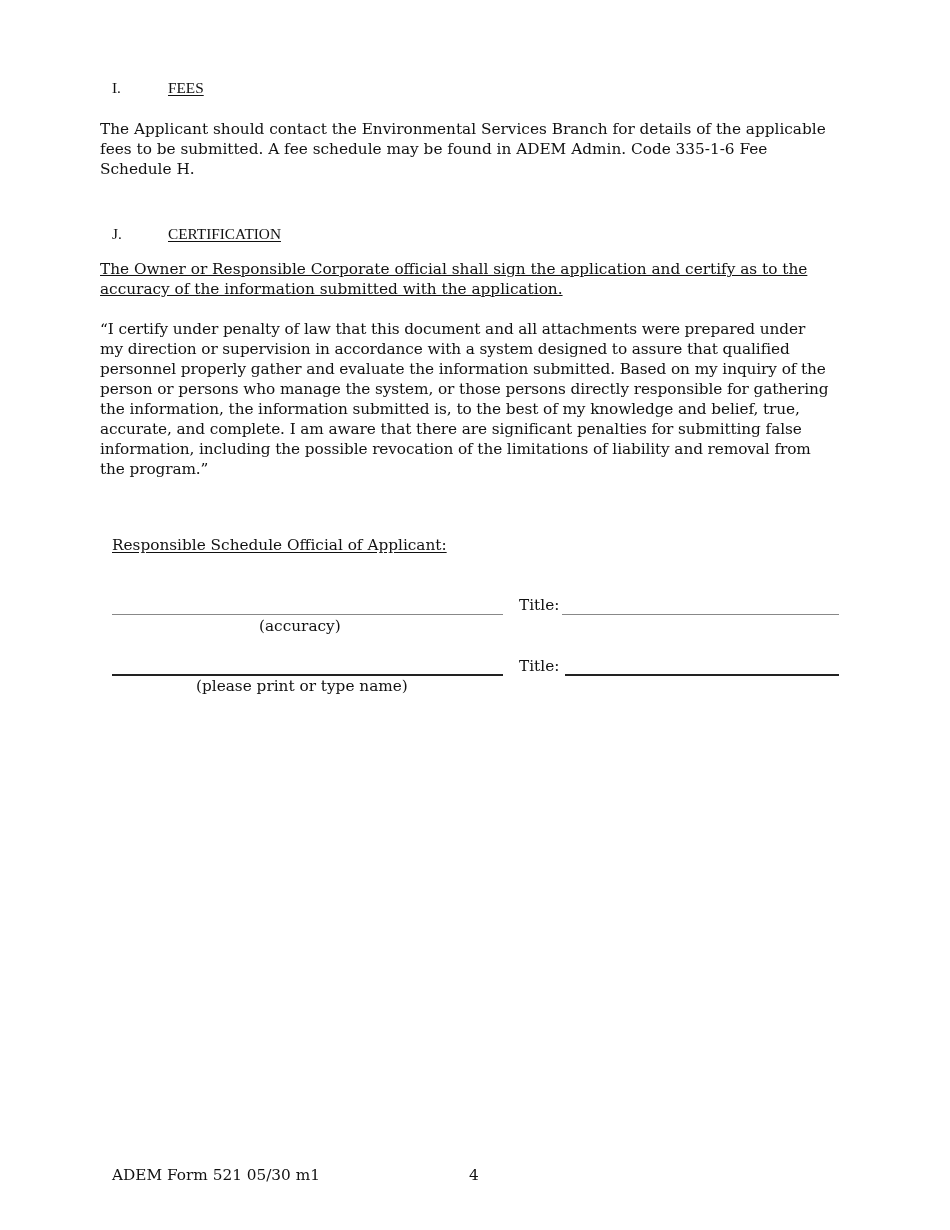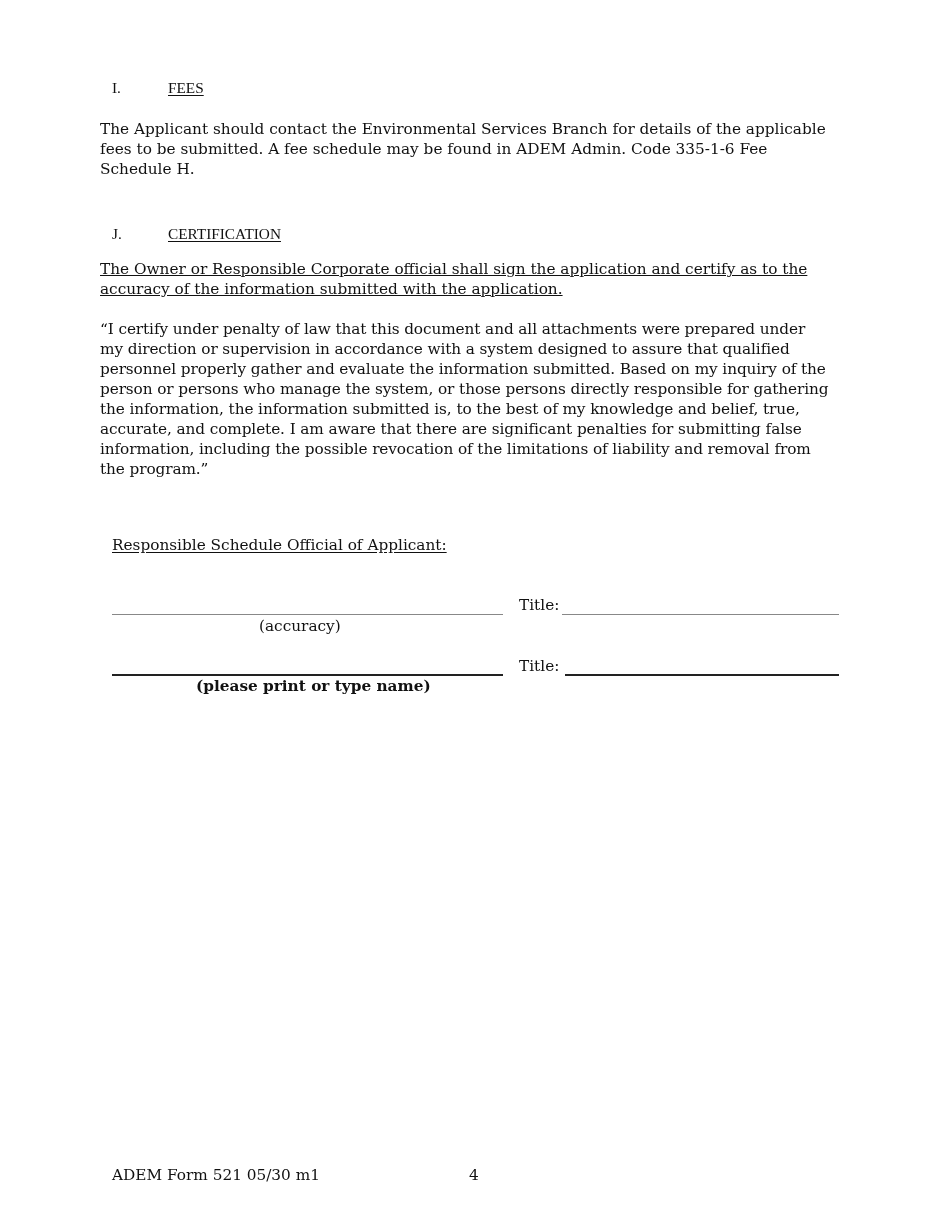--- a/index.html
+++ b/index.html
@@ -34,19 +34,19 @@
 
 <div class="abs label" style="left:112px; top:536px; text-decoration:underline; text-underline-offset:2px;">Responsible Schedule Official of Applicant:</div>
 
 <div class="line thin" style="left:112px; top:614px; width:391px;"></div>
 <div class="abs label" style="left:259px; top:617px;">(accuracy)</div>
 
 <div class="abs label" style="left:519px; top:596px;">Title:</div>
 <div class="line thin" style="left:562px; top:614px; width:277px;"></div>
 
 <div class="line thick" style="left:112px; top:674px; width:391px;"></div>
-<div class="abs label" style="left:196px; top:677px;font-weight:bold;">(please print or type name)</div>
+<div class="abs label" style="left:196px; top:677px;">(please print or type name)</div>
 
 <div class="abs label" style="left:519px; top:657px;">Title:</div>
 <div class="line thick" style="left:565px; top:674px; width:274px;"></div>
 
 <div class="abs label" style="left:112px; top:1166px;">ADEM Form 521  05/30 m1</div>
 <div class="abs label" style="left:469px; top:1166px;">4</div>
 
 </body></html>

